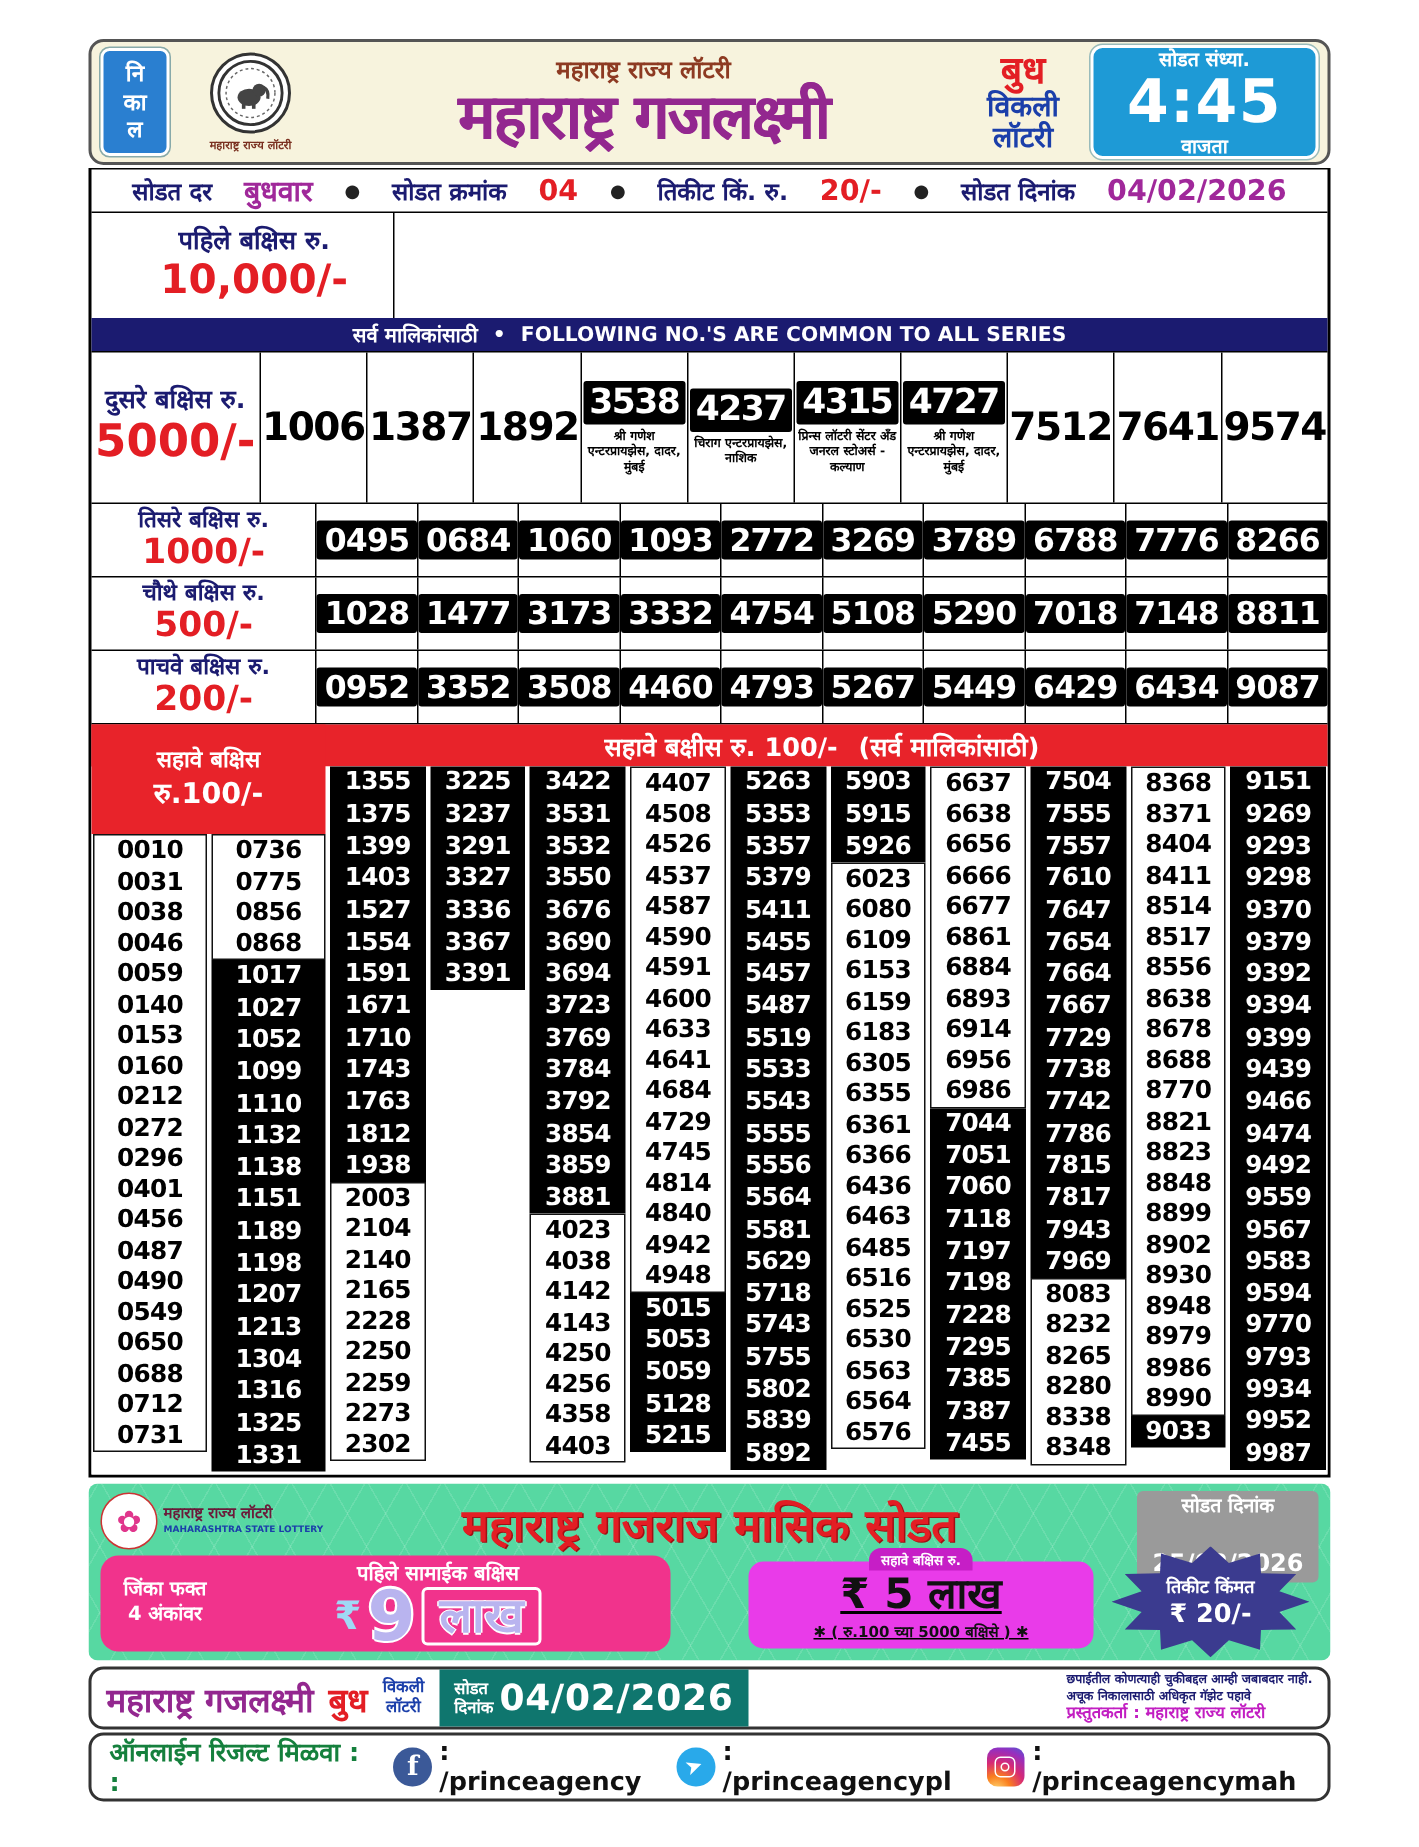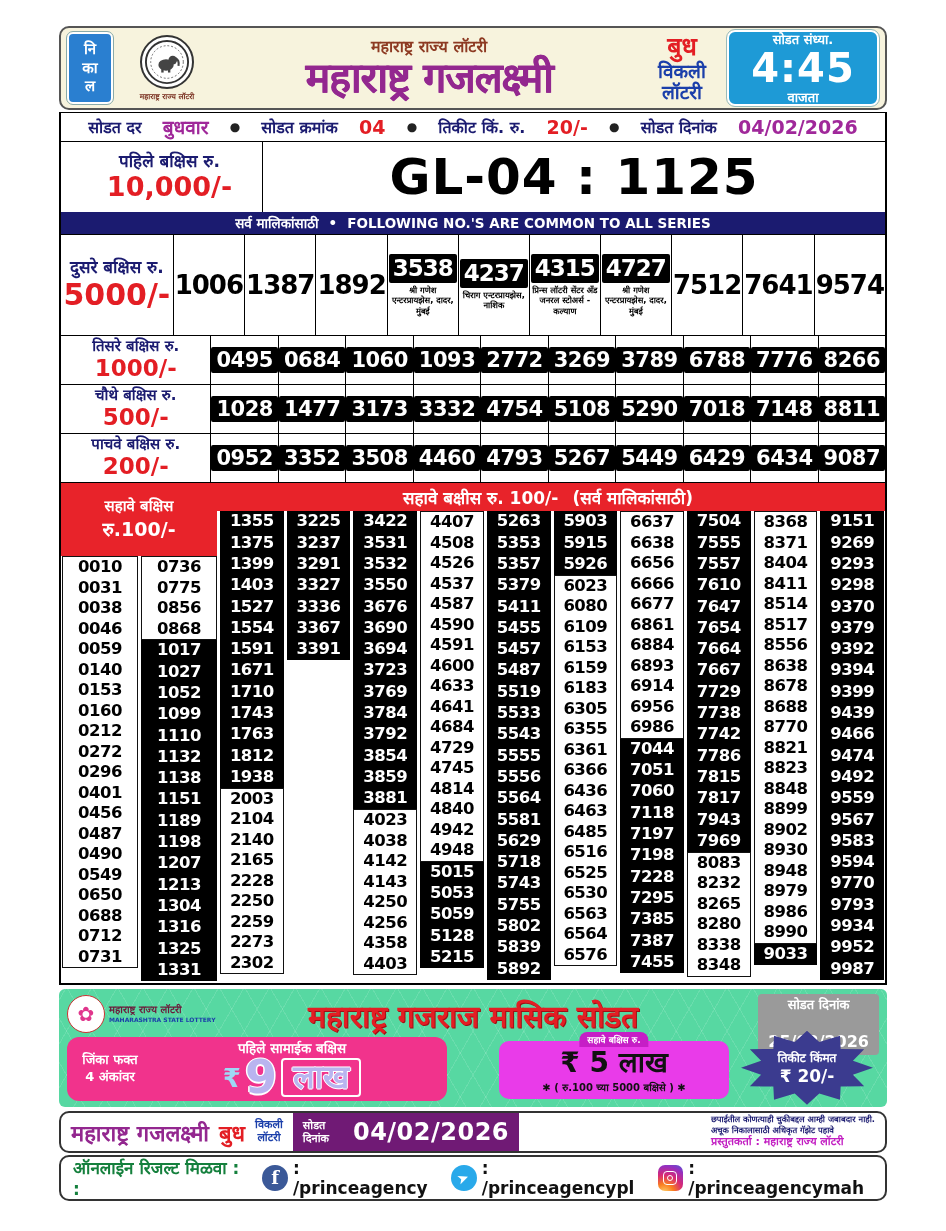--- a/index.html
+++ b/index.html
@@ -113,39 +113,39 @@
   .pb-right { flex: 1; text-align: center; }
   .pb-top { color: #fff; font-weight: bold; font-size: 13.5px; }
   .pb-amt { display: flex; align-items: center; justify-content: center; gap: 4px; }
   .pb-rs { color: #9fd8f5; font-size: 26px; font-weight: bold; }
   .pb-9 { color: #b9b4ef; font-size: 46px; font-weight: bold; line-height: 0.9;
     text-shadow: -1.5px 0 #fff, 1.5px 0 #fff, 0 -1.5px #fff, 0 1.5px #fff; }
   .pb-lakh { color: #b9b4ef; font-size: 32px; font-weight: bold; border: 2px solid #fff;
     border-radius: 4px; padding: 0 10px; line-height: 1.1;
     text-shadow: -1px 0 #fff, 1px 0 #fff, 0 -1px #fff, 0 1px #fff; }
   .magbox { position: absolute; left: 440px; top: 52px; width: 230px; height: 58px; background: #e93be9;
-    border-radius: 10px; text-align: center; padding-top: 8px; }
+    border-radius: 10px; text-align: center; padding-top: 8px; text-decoration: underline; }
   .mag-tab { position: absolute; left: 50%; top: -9px; transform: translateX(-50%); background: #c61ec6;
     color: #fff; font-size: 9px; font-weight: bold; padding: 1px 8px; border-radius: 8px 8px 0 0; white-space: nowrap; }
   .mag-amt { color: #111; font-size: 28px; font-weight: bold; line-height: 1; }
   .mag-note { color: #111; font-size: 10px; font-weight: bold; margin-top: 3px; }
   .star { position: absolute; right: 14px; top: 42px; width: 132px; height: 74px; background: #3b3b8f;
     color: #fff; display: flex; flex-direction: column; align-items: center; justify-content: center;
     clip-path: polygon(100% 50%,84.8% 59.3%,93.3% 75%,75.5% 75.5%,75% 93.3%,59.3% 84.8%,50% 100%,40.7% 84.8%,25% 93.3%,24.5% 75.5%,6.7% 75%,15.2% 59.3%,0% 50%,15.2% 40.7%,6.7% 25%,24.5% 24.5%,25% 6.7%,40.7% 15.2%,50% 0%,59.3% 15.2%,75% 6.7%,75.5% 24.5%,93.3% 25%,84.8% 40.7%); }
   .star .s1 { font-size: 12px; font-weight: bold; }
   .star .s2 { font-size: 17px; font-weight: bold; }
 
   
   .foot1 { margin-top: 4px; height: 42px; border: 2px solid #333; border-radius: 10px;
     display: flex; align-items: center; padding: 0 10px; gap: 10px; }
   .f1-title { color: #93278f; font-size: 22px; font-weight: bold; }
   .f1-day { color: #e31e24; font-size: 22px; font-weight: bold; }
   .f1-weekly { color: #1b3faa; font-size: 11px; font-weight: bold; line-height: 1.15; text-align: center; }
-  .f1-datebox { background: #701a75; color: #fff; height: 100%; display: flex; align-items: center;
-    gap: 24px; padding: 12px 10px; }
+  .f1-datebox { background: #0f766e; color: #fff; height: 100%; display: flex; align-items: center;
+    gap: 4px; padding: 12px 10px; }
   .f1-dl { font-size: 11px; font-weight: bold; line-height: 1.2; }
   .f1-dv { font-size: 24px; font-weight: bold; letter-spacing: 0.5px; }
   .f1-right { margin-left: auto; text-align: left; line-height: 1.3; }
   .f1-disc { font-size: 8.3px; font-weight: bold; color: #1b1b70; }
   .f1-pres { font-size: 11px; font-weight: bold; color: #c21ec2; }
   .foot2 { margin-top: 2px; height: 46px; border: 2px solid #333; border-radius: 10px;
     display: flex; align-items: center; padding: 0 12px; gap: 14px; }
   .f2-lbl { color: #15803d; font-size: 17px; font-weight: bold; }
   .soc { display: flex; align-items: center; gap: 5px; }
   .soc-handle { font-size: 17px; font-weight: bold; color: #111; }
@@ -215,21 +215,20 @@
       <span class="blt">●</span>
       <span class="lbl">सोडत दिनांक</span>
       <span class="mag">04/02/2026</span>
     </div>
 
     <div class="p1-row">
       <div class="p-label">
         <div class="t">पहिले बक्षिस रु.</div>
         <div class="a">10,000/-</div>
       </div>
-      <div class="p1-num">GL-04 : 1125</div>
     </div>
 
     <div class="navy-bar">
       <span>सर्व मालिकांसाठी</span>
       <span>•</span>
       <span>FOLLOWING NO.'S ARE COMMON TO ALL SERIES</span>
     </div>
 
     <div class="p2-row">
       <div class="p-label">

